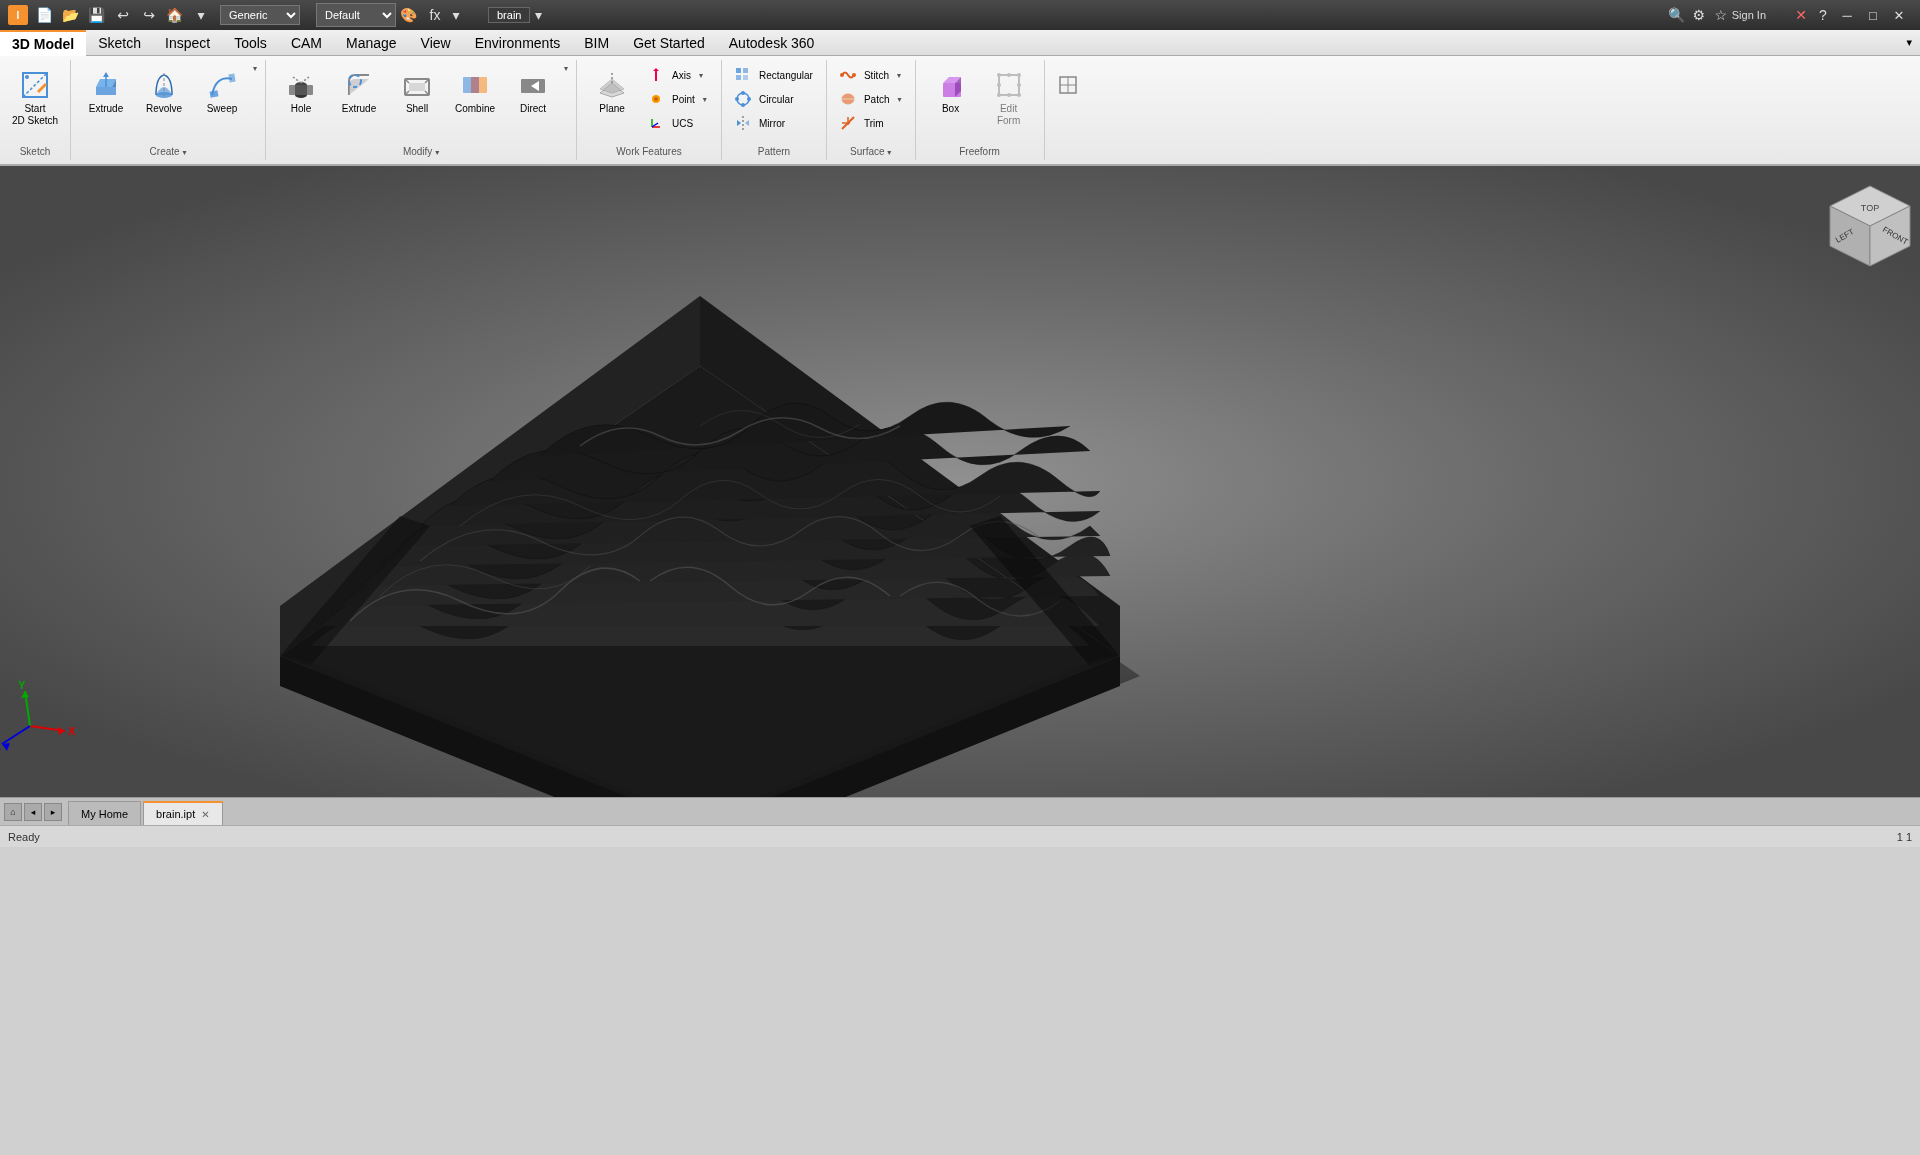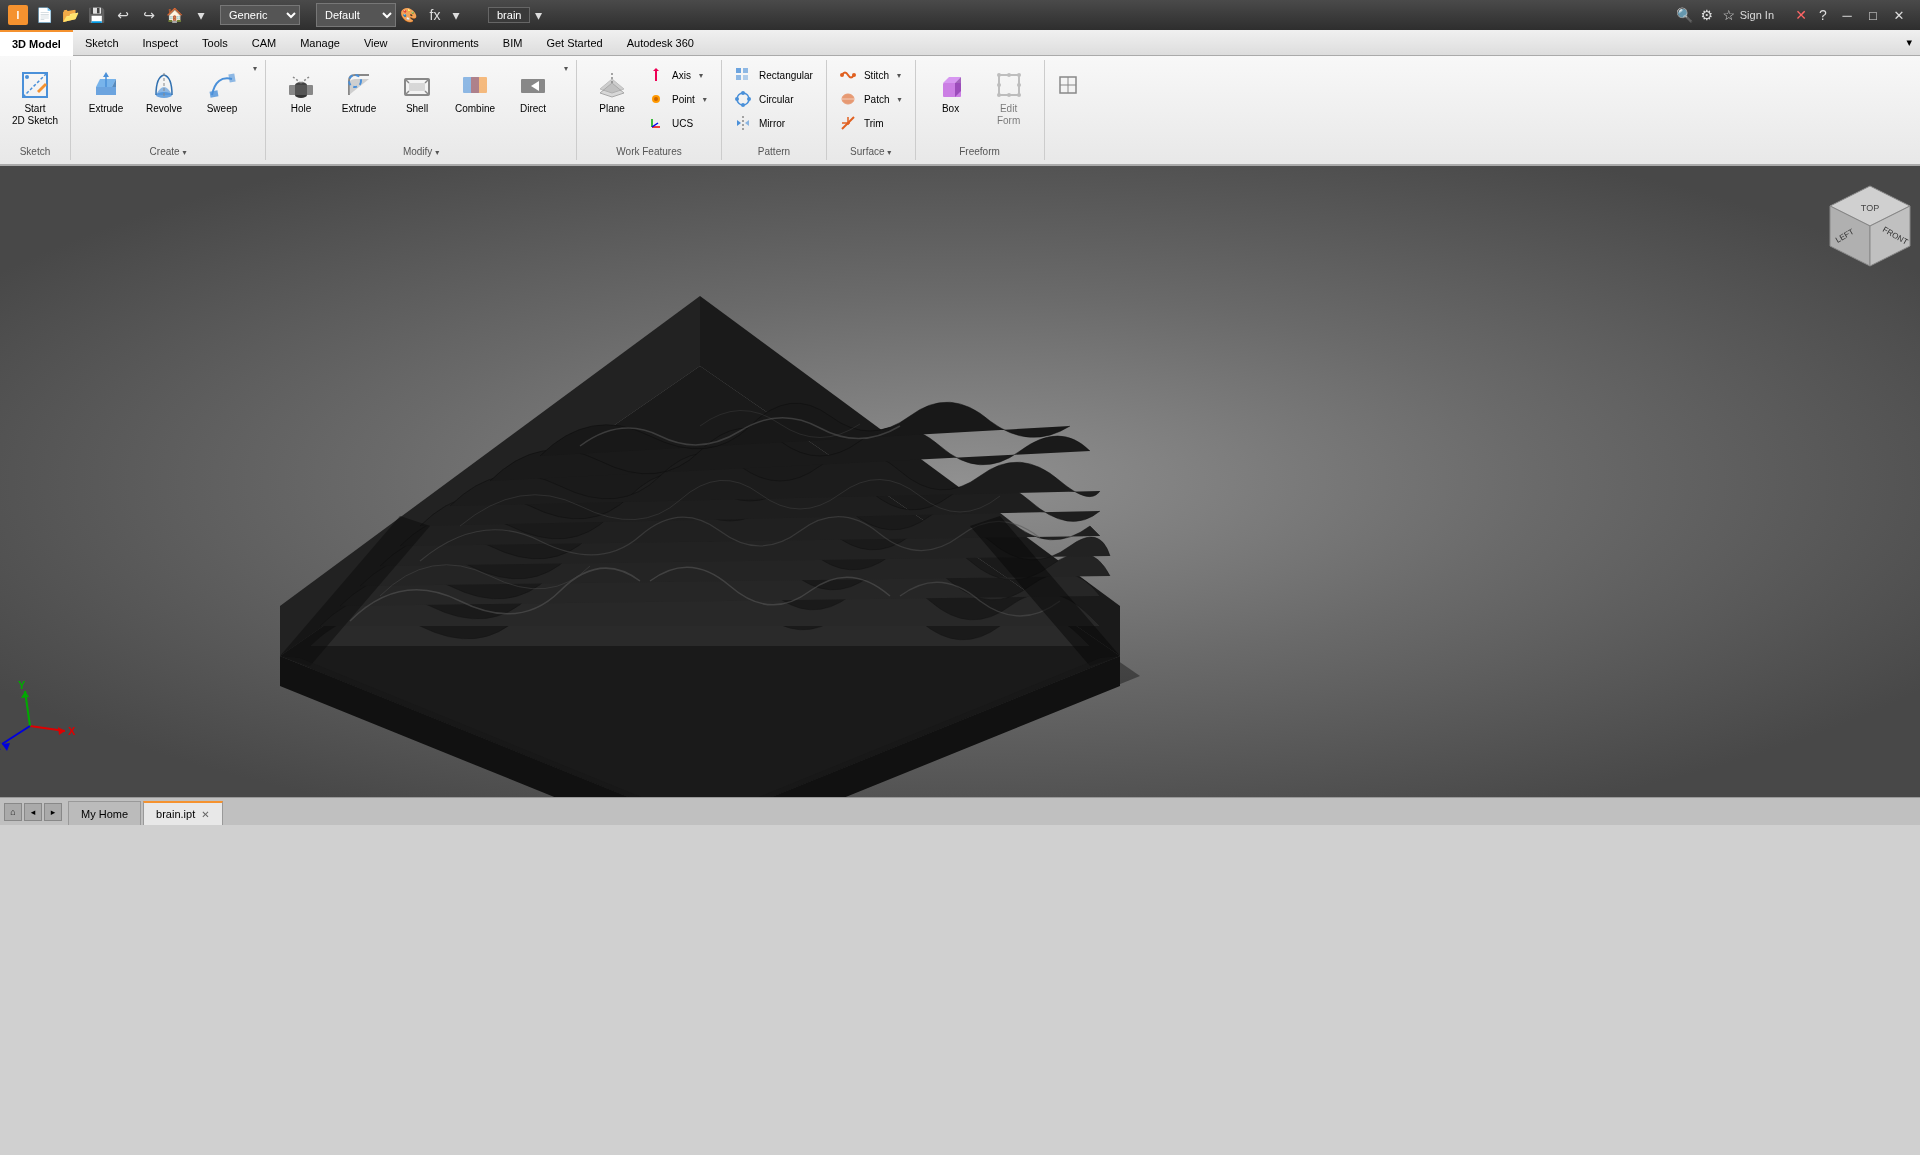--- a/index.html
+++ b/index.html
@@ -17,35 +17,35 @@
     #title-bar .quick-access { display: flex; gap: 4px; align-items: center; margin-right: 8px; }
     #title-bar .quick-btn { width: 22px; height: 22px; background: none; border: none; color: #ddd; cursor: pointer; font-size: 14px; display: flex; align-items: center; justify-content: center; }
     #title-bar .workspace-select {
       background: #555; border: 1px solid #777; color: #fff; padding: 1px 4px; font-size: 11px; height: 20px; min-width: 80px;
     }
     #title-bar .style-select {
       background: #555; border: 1px solid #777; color: #fff; padding: 1px 4px; font-size: 11px; height: 24px; min-width: 80px; margin-left: 16px;
     }
     #title-bar .file-name { margin-left: 24px; color: #fff; font-size: 11px; background: #3a3a3a; padding: 1px 8px; border: 1px solid #666; }
     #title-bar .title-spacer { flex: 1; }
-    #title-bar .sign-in { color: #ddd; font-size: 11px; margin-right: 16px; cursor: pointer; }
+    #title-bar .sign-in { color: #ddd; font-size: 11px; margin-right: 24px; cursor: pointer; }
     #title-bar .win-btns { display: flex; gap: 0; }
     #title-bar .win-btn { width: 26px; height: 20px; border: none; background: none; color: #ddd; cursor: pointer; font-size: 13px; display: flex; align-items: center; justify-content: center; }
 
     
     #menu-bar {
       height: 26px;
       background: linear-gradient(to bottom, #f0f0f0, #ddd);
       display: flex;
       align-items: center;
       border-bottom: 1px solid #aaa;
     }
     #menu-bar .menu-tab {
       padding: 4px 12px;
-      font-size: 11px;
+      font-size: 14px;
       cursor: pointer;
       height: 26px;
       display: flex;
       align-items: center;
       text-align: center;
     }
     #menu-bar .menu-tab.active {
       background: #fff;
       border-top: 2px solid #f5922f;
       font-weight: bold;
@@ -670,13 +670,17 @@
     </div>
     <div class="tab">
       <span>My Home</span>
     </div>
     <div class="tab active">
       <span>brain.ipt</span>
       <span class="tab-close">✕</span>
     </div>
   </div>
 
+  <div id="status-bar" style="position:relative; height:22px; background:#d8d8d8; border-top:1px solid #aaa; display:flex; align-items:center; padding:0 8px;">
+    <span class="status-text">Ready</span>
+    <span class="coords">1  1</span>
+  </div>
 </div>
 
 </body></html>

